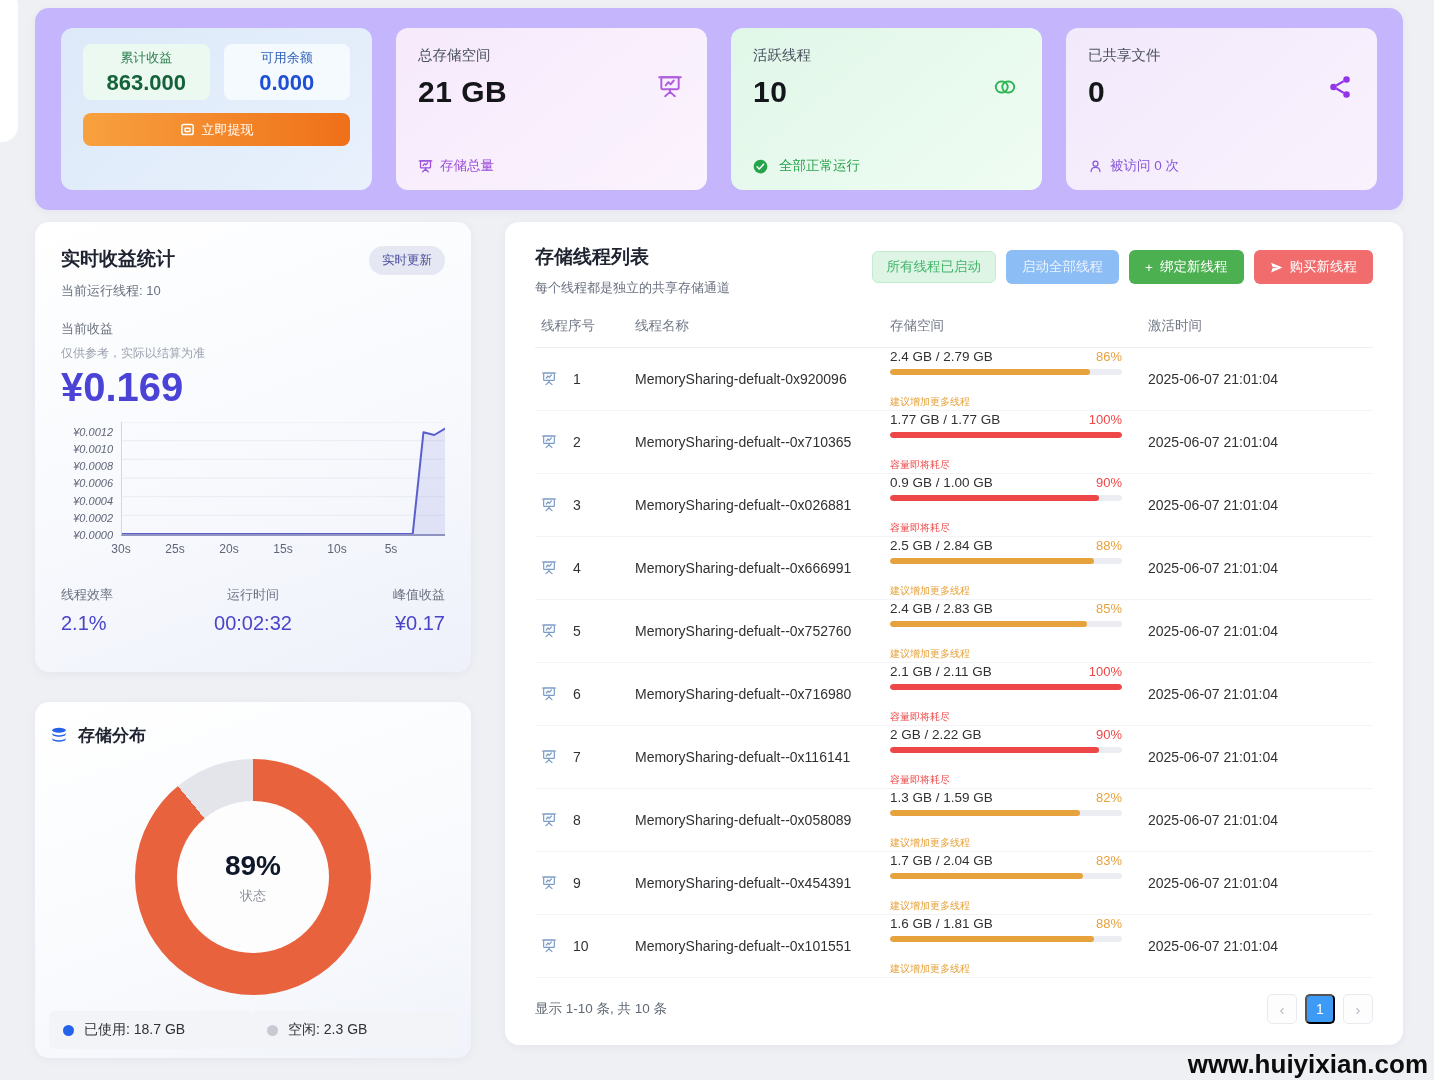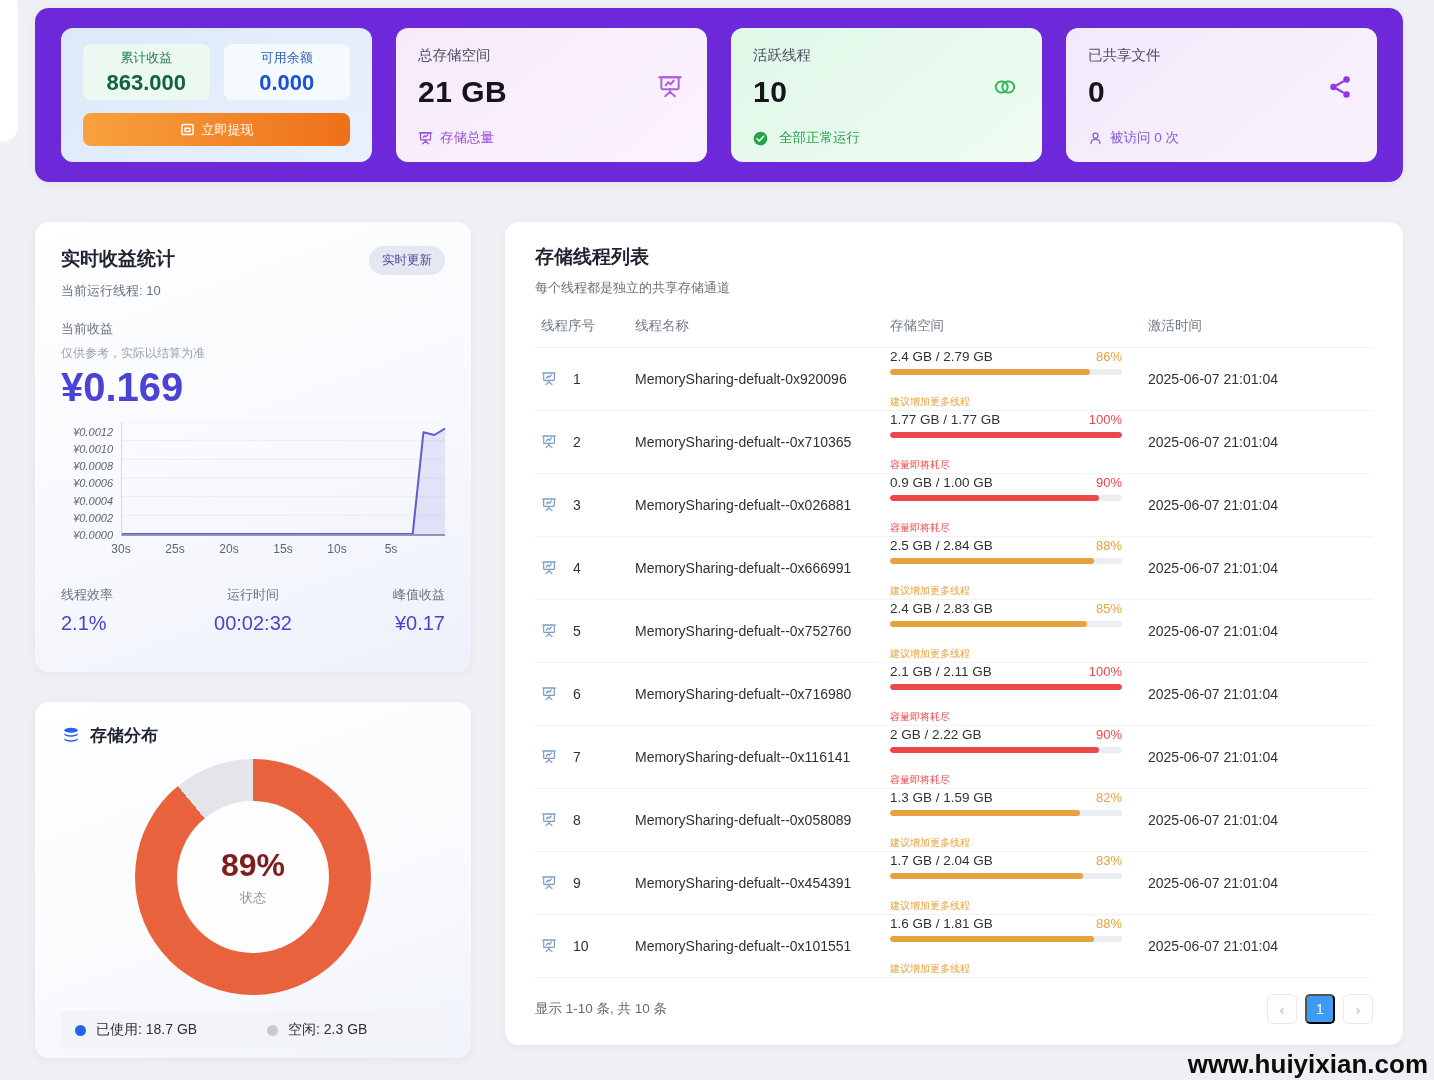--- a/index.html
+++ b/index.html
@@ -9,21 +9,21 @@
     background:#eef0f4;
     font-family:"Liberation Sans", sans-serif;
     color:#303133;
   }
   .panel-shadow { box-shadow:0 2px 10px rgba(30,40,90,.05); }
 
   
   .sliver { position:absolute; left:-16px; top:-10px; width:34px; height:152px; background:#fff; border-radius:16px; }
 
   
-  .topbar { position:absolute; left:35px; top:8px; width:1368px; height:174px; background:#6d28d9; border-radius:14px; display:flex; gap:24px; padding:20px 26px; }
+  .topbar { position:absolute; left:35px; top:8px; width:1368px; height:202px; background:#c4b5fd; border-radius:14px; display:flex; gap:24px; padding:20px 26px; }
   .scard { flex:1; border-radius:12px; position:relative; padding:18px 22px; }
   .card-earn { background:linear-gradient(140deg,#dde9f9,#e8f1fc); padding:16px 22px; }
   .card-storage { background:linear-gradient(140deg,#f6eafb,#fbf3fe); }
   .card-threads { background:linear-gradient(140deg,#e0f7e8,#effcf2); }
   .card-shared { background:linear-gradient(140deg,#f2e9fb,#f9f2fd); }
 
   .earn-boxes { display:flex; gap:14px; height:56px; }
   .earn-box { flex:1; border-radius:8px; display:flex; flex-direction:column; align-items:center; justify-content:center; gap:3px; }
   .box-green { background:#ebf9f1; }
   .box-blue  { background:#f5faff; }
@@ -66,28 +66,28 @@
   .xlabels { position:relative; margin-left:60px; height:16px; margin-top:6px; font-size:12px; color:#5f6577; }
   .xlabels span { position:absolute; transform:translateX(-50%); }
 
   .rstats { display:flex; justify-content:space-between; margin-top:28px; }
   .rstat .rs-lbl { font-size:13px; color:#6b7280; }
   .rstat .rs-val { font-size:20px; color:#4a44c9; margin-top:8px; }
   .rstat:nth-child(2) { text-align:center; }
   .rstat:nth-child(3) { text-align:right; }
 
   .lpanel2 { position:absolute; left:35px; top:702px; width:436px; height:356px;
-    background:linear-gradient(160deg,#ffffff 0%,#f8fafd 60%,#f0f3fa 100%); border-radius:14px; padding:22px 26px; }
+    background:linear-gradient(160deg,#ffffff 0%,#f8fafd 60%,#f0f3fa 100%); border-radius:14px; padding:22px 14px; }
   .p2-head { display:flex; align-items:center; gap:9px; font-size:17px; font-weight:700; color:#1f2330; }
   .donut-wrap { display:flex; justify-content:center; margin-top:12px; }
   .donut { width:236px; height:236px; border-radius:50%;
     background:conic-gradient(#e8623d 0 var(--p), #e4e5ea var(--p) 100%); position:relative; }
   .hole { position:absolute; inset:42px; border-radius:50%; background:#fdfdfe;
     display:flex; flex-direction:column; align-items:center; justify-content:center; gap:5px; }
-  .hole .hv { font-size:32px; font-weight:700; color:#7f1d1d; }
+  .hole .hv { font-size:28px; font-weight:700; color:#0f172a; }
   .hole .hl { font-size:13px; color:#8a8f99; }
   .legend { display:flex; margin-top:16px; }
   .litem { flex:1; background:#f3f4f7; border-radius:6px; padding:10px 14px; display:flex; align-items:center; gap:10px; font-size:14px; color:#303133; }
   .dot { width:11px; height:11px; border-radius:50%; flex:none; }
   .dot-used { background:#2563eb; } .dot-free { background:#c7cad2; }
 
   
   .rpanel { position:absolute; left:505px; top:222px; width:898px; height:823px; background:#fff; border-radius:14px; padding:22px 30px; }
   .r-head { display:flex; justify-content:space-between; align-items:flex-start; }
   .r-sub { font-size:13px; color:#6b7280; margin-top:9px; }
@@ -316,20 +316,38 @@
     </div>
   </div>
 </div>
 
 <div class="rpanel panel-shadow">
   <div class="r-head">
     <div>
       <div class="p-title">存储线程列表</div>
       <div class="r-sub">每个线程都是独立的共享存储通道</div>
     </div>
+    <div class="btns">
+      <div class="pill">所有线程已启动</div>
+      <button class="btn btn-start">
+        <span>启动全部线程</span>
+      </button>
+      <button class="btn btn-bind">
+        <span>+</span>
+        <span>绑定新线程</span>
+      </button>
+      <button class="btn btn-buy">
+        <span class="ic">
+          <svg width="13" height="13" viewBox="0 0 24 24" fill="#fff">
+              <path d="M2 21l21-9L2 3l3 8 12 1-12 1z"></path>
+            </svg>
+        </span>
+        <span>购买新线程</span>
+      </button>
+    </div>
   </div>
 
   <div class="thead">
     <div class="c1">线程序号</div>
     <div class="c2">线程名称</div>
     <div class="c3">存储空间</div>
     <div class="c4">激活时间</div>
   </div>
 
   <div>

